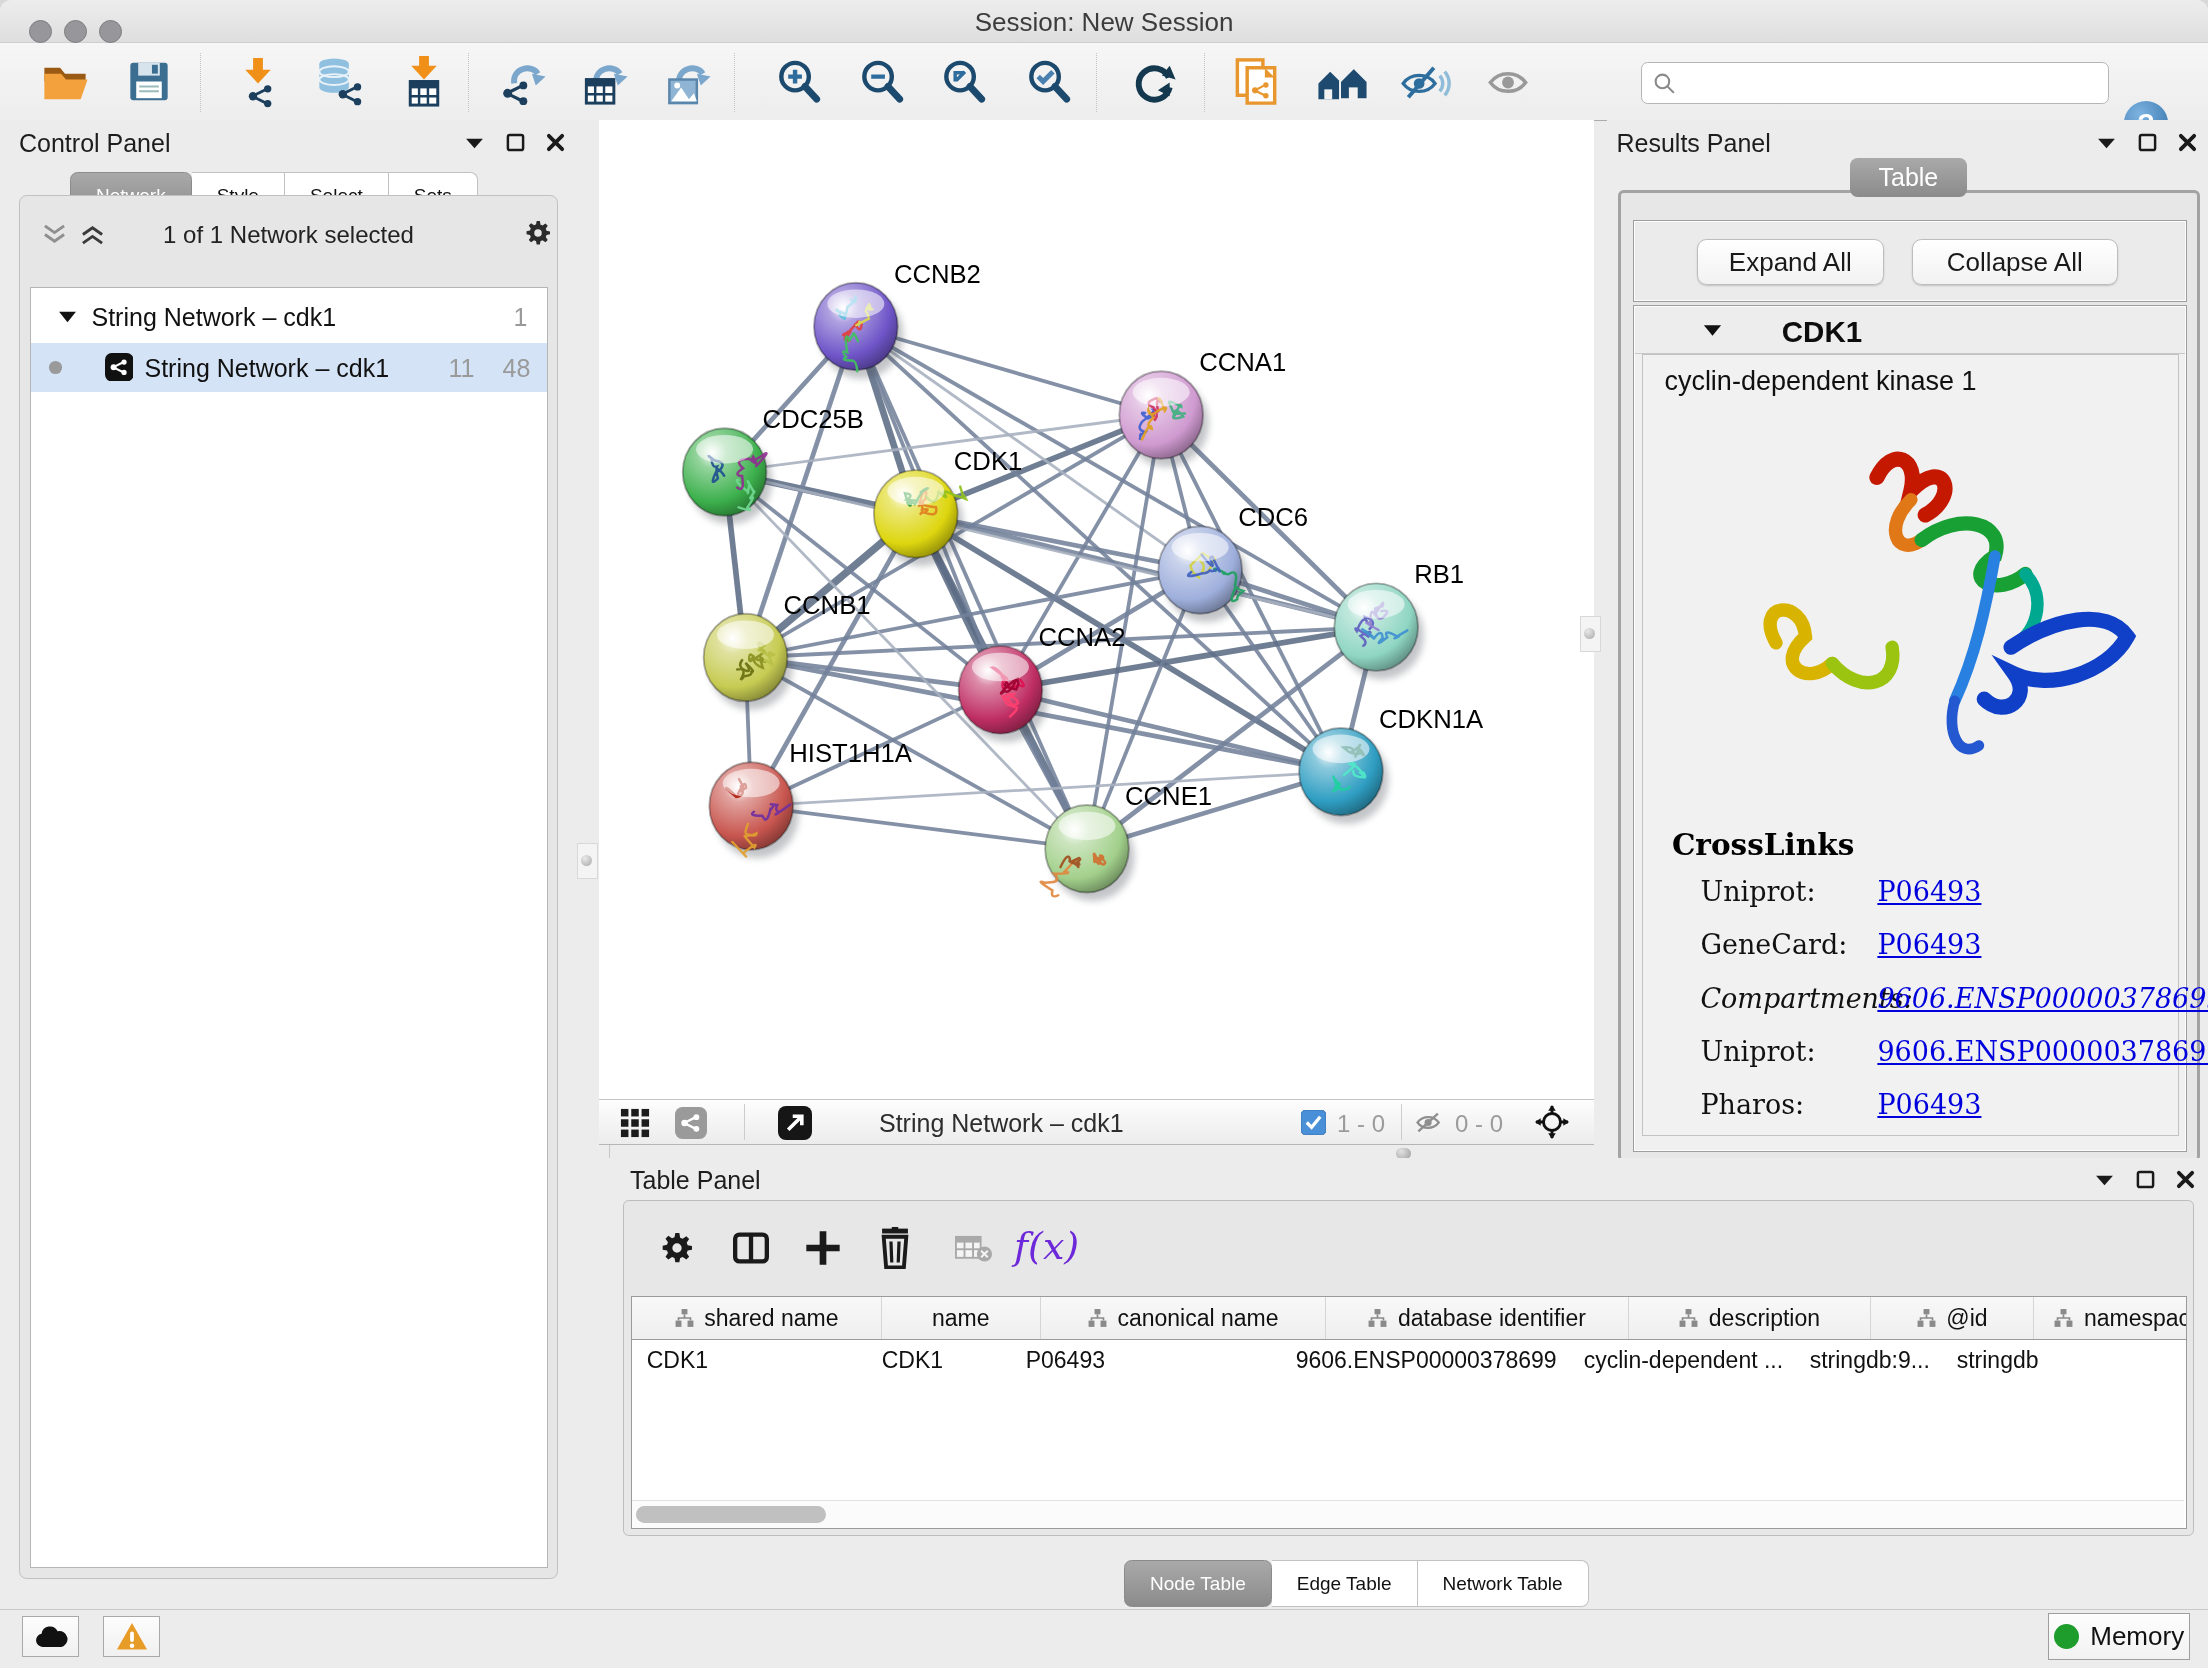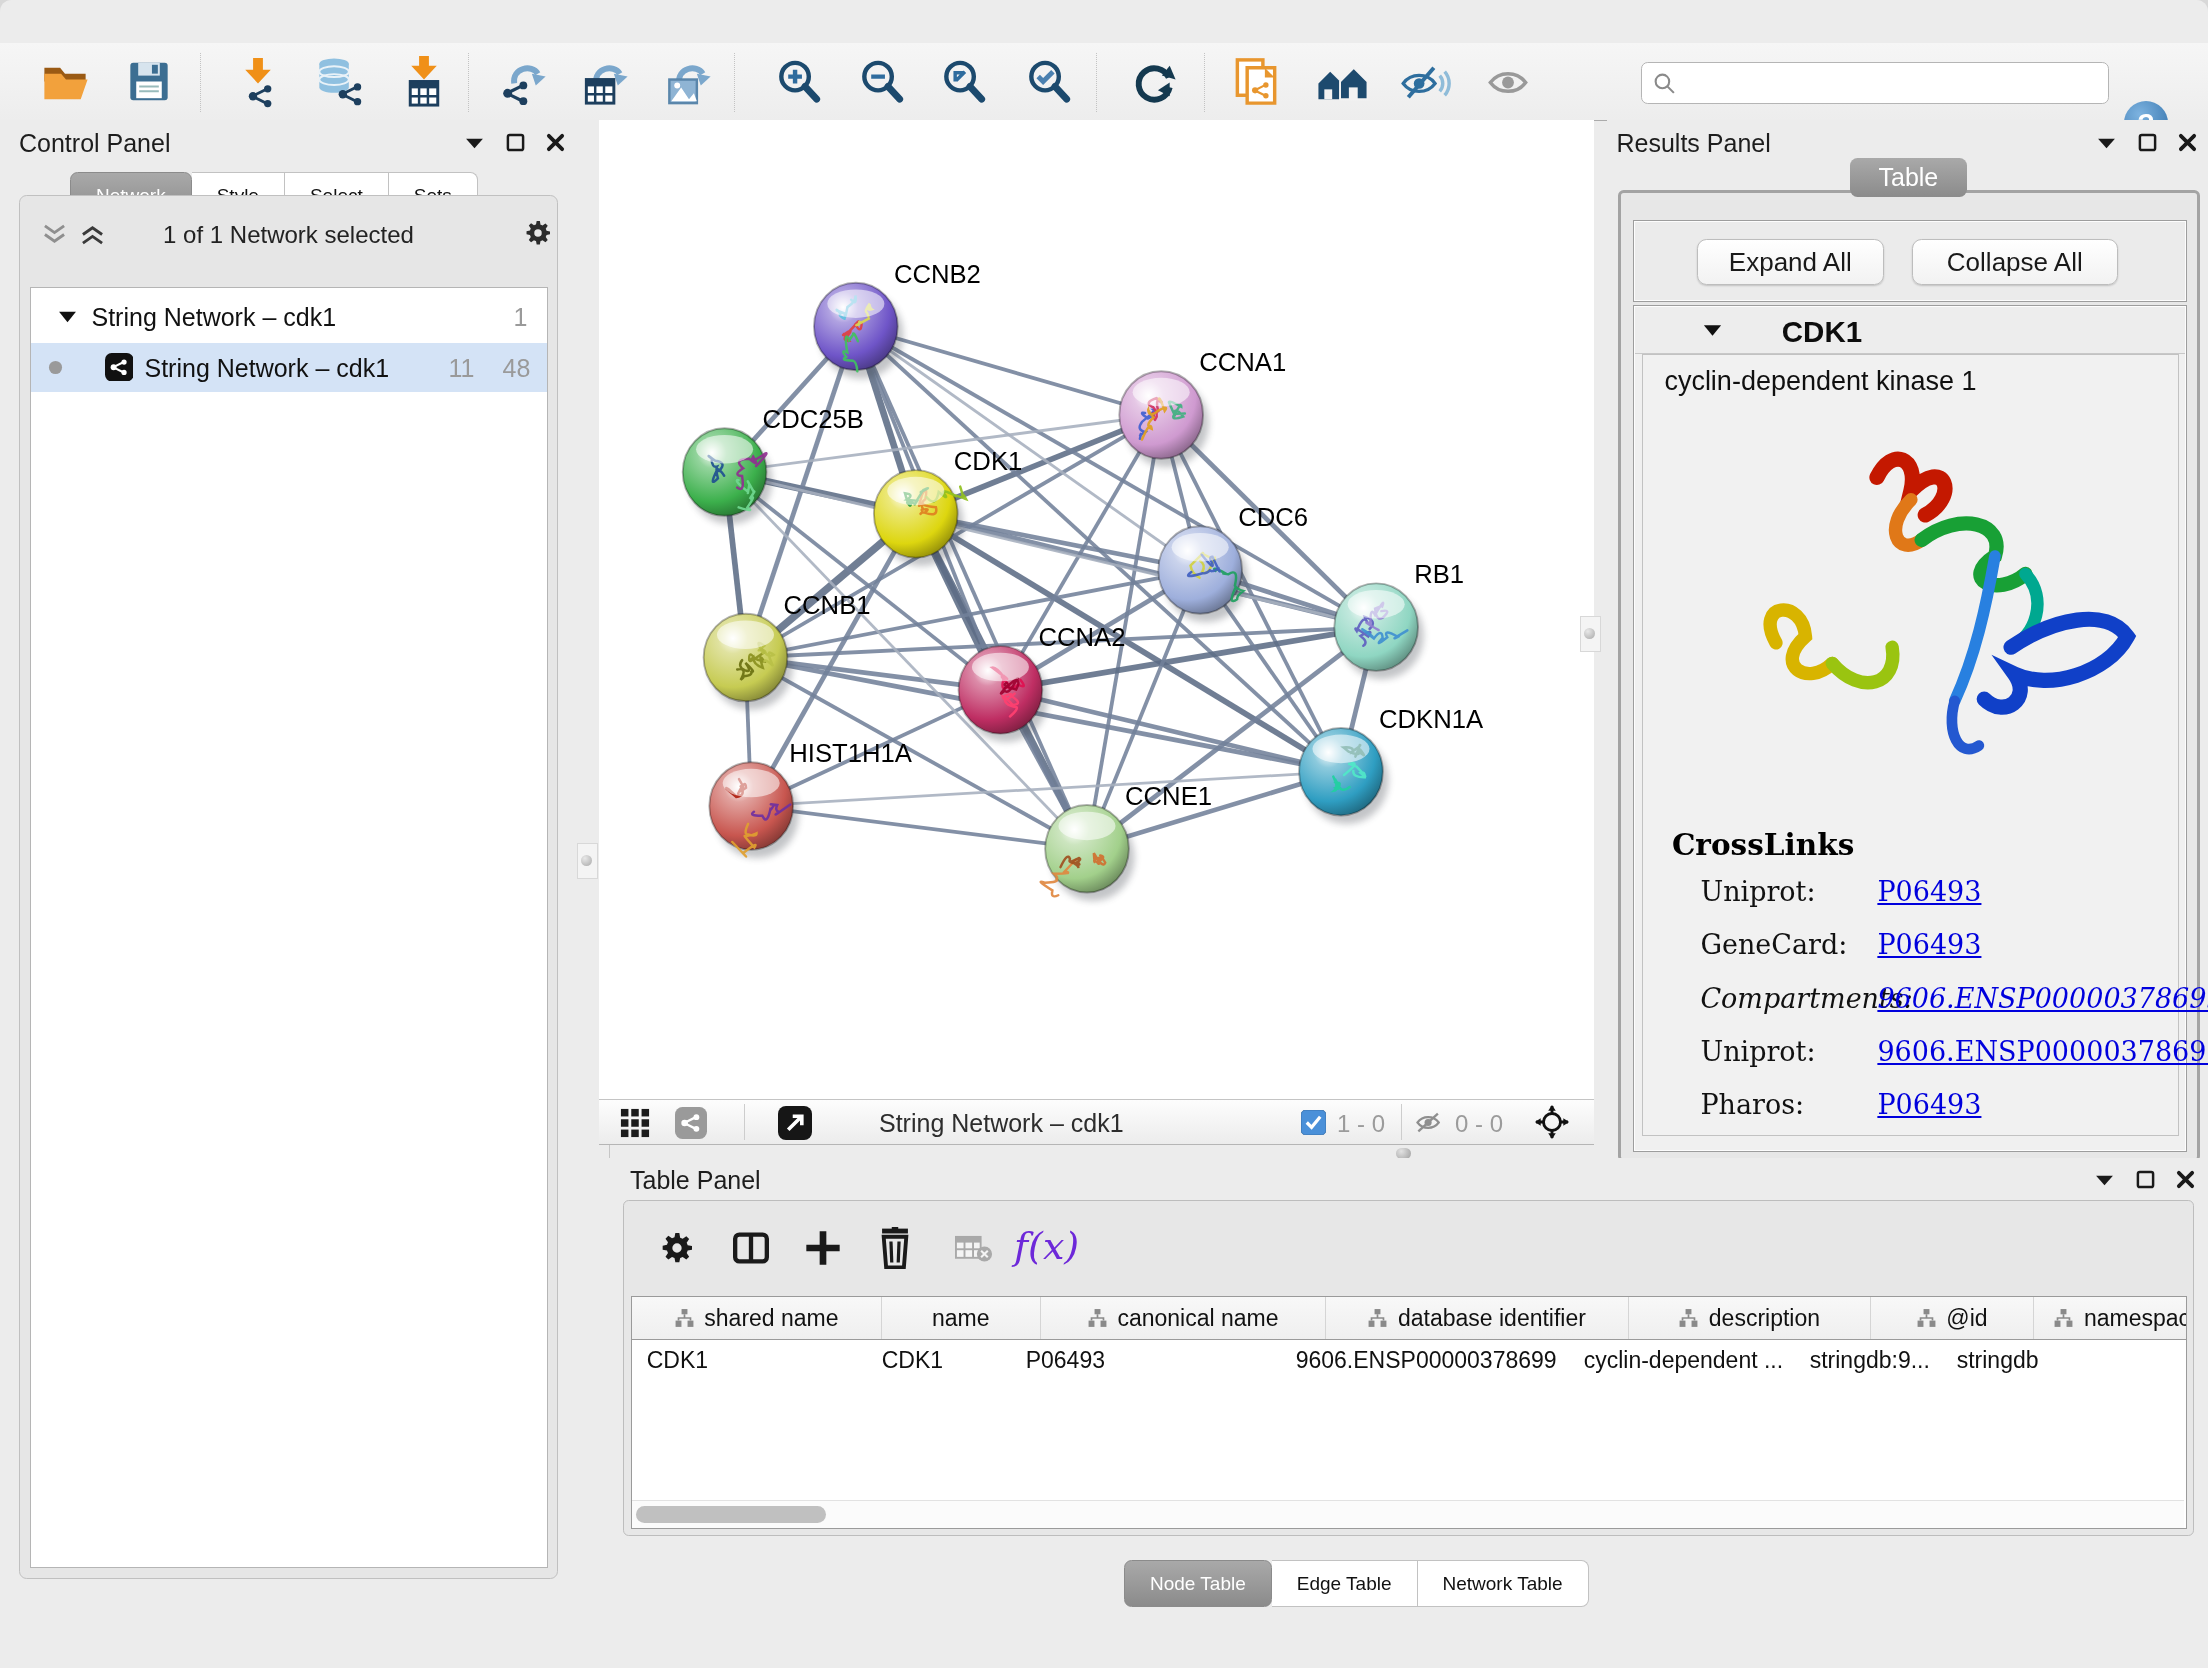--- a/index.html
+++ b/index.html
@@ -131,20 +131,26 @@
     </symbol>
     <symbol id="sym-curve-arrow" viewBox="0 0 56 56">
       <path d="M18 30 C16 14 36 10 42 20" fill="none" stroke="#7ba7cc" stroke-width="6"></path>
       <polygon points="36,20 50,23 40,32" fill="#7ba7cc"></polygon>
     </symbol>
   </defs>
 </svg>
 
 <div id="app">
 
+  <div class="abs" id="titlebar">
+    <div class="tlight" style="left:28.5px"></div>
+    <div class="tlight" style="left:64px"></div>
+    <div class="tlight" style="left:99px"></div>
+    <div class="abs" id="win-title">Session: New Session</div>
+  </div>
 
   <div class="abs" id="toolbar">
     <div class="tbi" style="left:65px">
       <svg viewBox="0 0 56 56">
           <path d="M7 14h16l5 6h21v8H7z" fill="#9a5a14"></path>
           <path d="M7 20h17l5 6h22l-7 20H7z" fill="#f2a13c"></path>
         </svg>
     </div>
     <div class="tbi" style="left:149px">
       <svg viewBox="0 0 56 56">
@@ -807,15 +813,33 @@
             <div class="td" style="width: 175px;">stringdb</div>
           </div>
         <div id="tp-hscroll">
           <div id="tp-thumb"></div>
         </div>
       </div>
     </div>
     <div id="tp-tabs"><span class="tab sel">Node Table</span><span class="tab">Edge Table</span><span class="tab">Network Table</span></div>
   </div>
 
+  <div class="abs" id="statusbar">
+    <div class="sb-btn" style="left:22px">
+      <svg width="34" height="25" viewBox="0 0 36 26">
+          <path d="M9 24a7 7 0 0 1-1-13.9A9 9 0 0 1 25 7.5 6.5 6.5 0 0 1 29 24z" fill="#111"></path>
+        </svg>
+    </div>
+    <div class="sb-btn" style="left:103px">
+      <svg width="32" height="28.5" viewBox="0 0 34 30">
+          <polygon points="17,1 33,29 1,29" fill="#e89c28"></polygon>
+          <rect x="15" y="10" width="4" height="11" rx="2" fill="#fff"></rect>
+          <circle cx="17" cy="25" r="2.4" fill="#fff"></circle>
+        </svg>
+    </div>
+    <div id="memory-btn">
+      <div class="mem-dot"></div>
+      <span>Memory</span>
+    </div>
+  </div>
 
 </div>
 
 
 </body></html>

